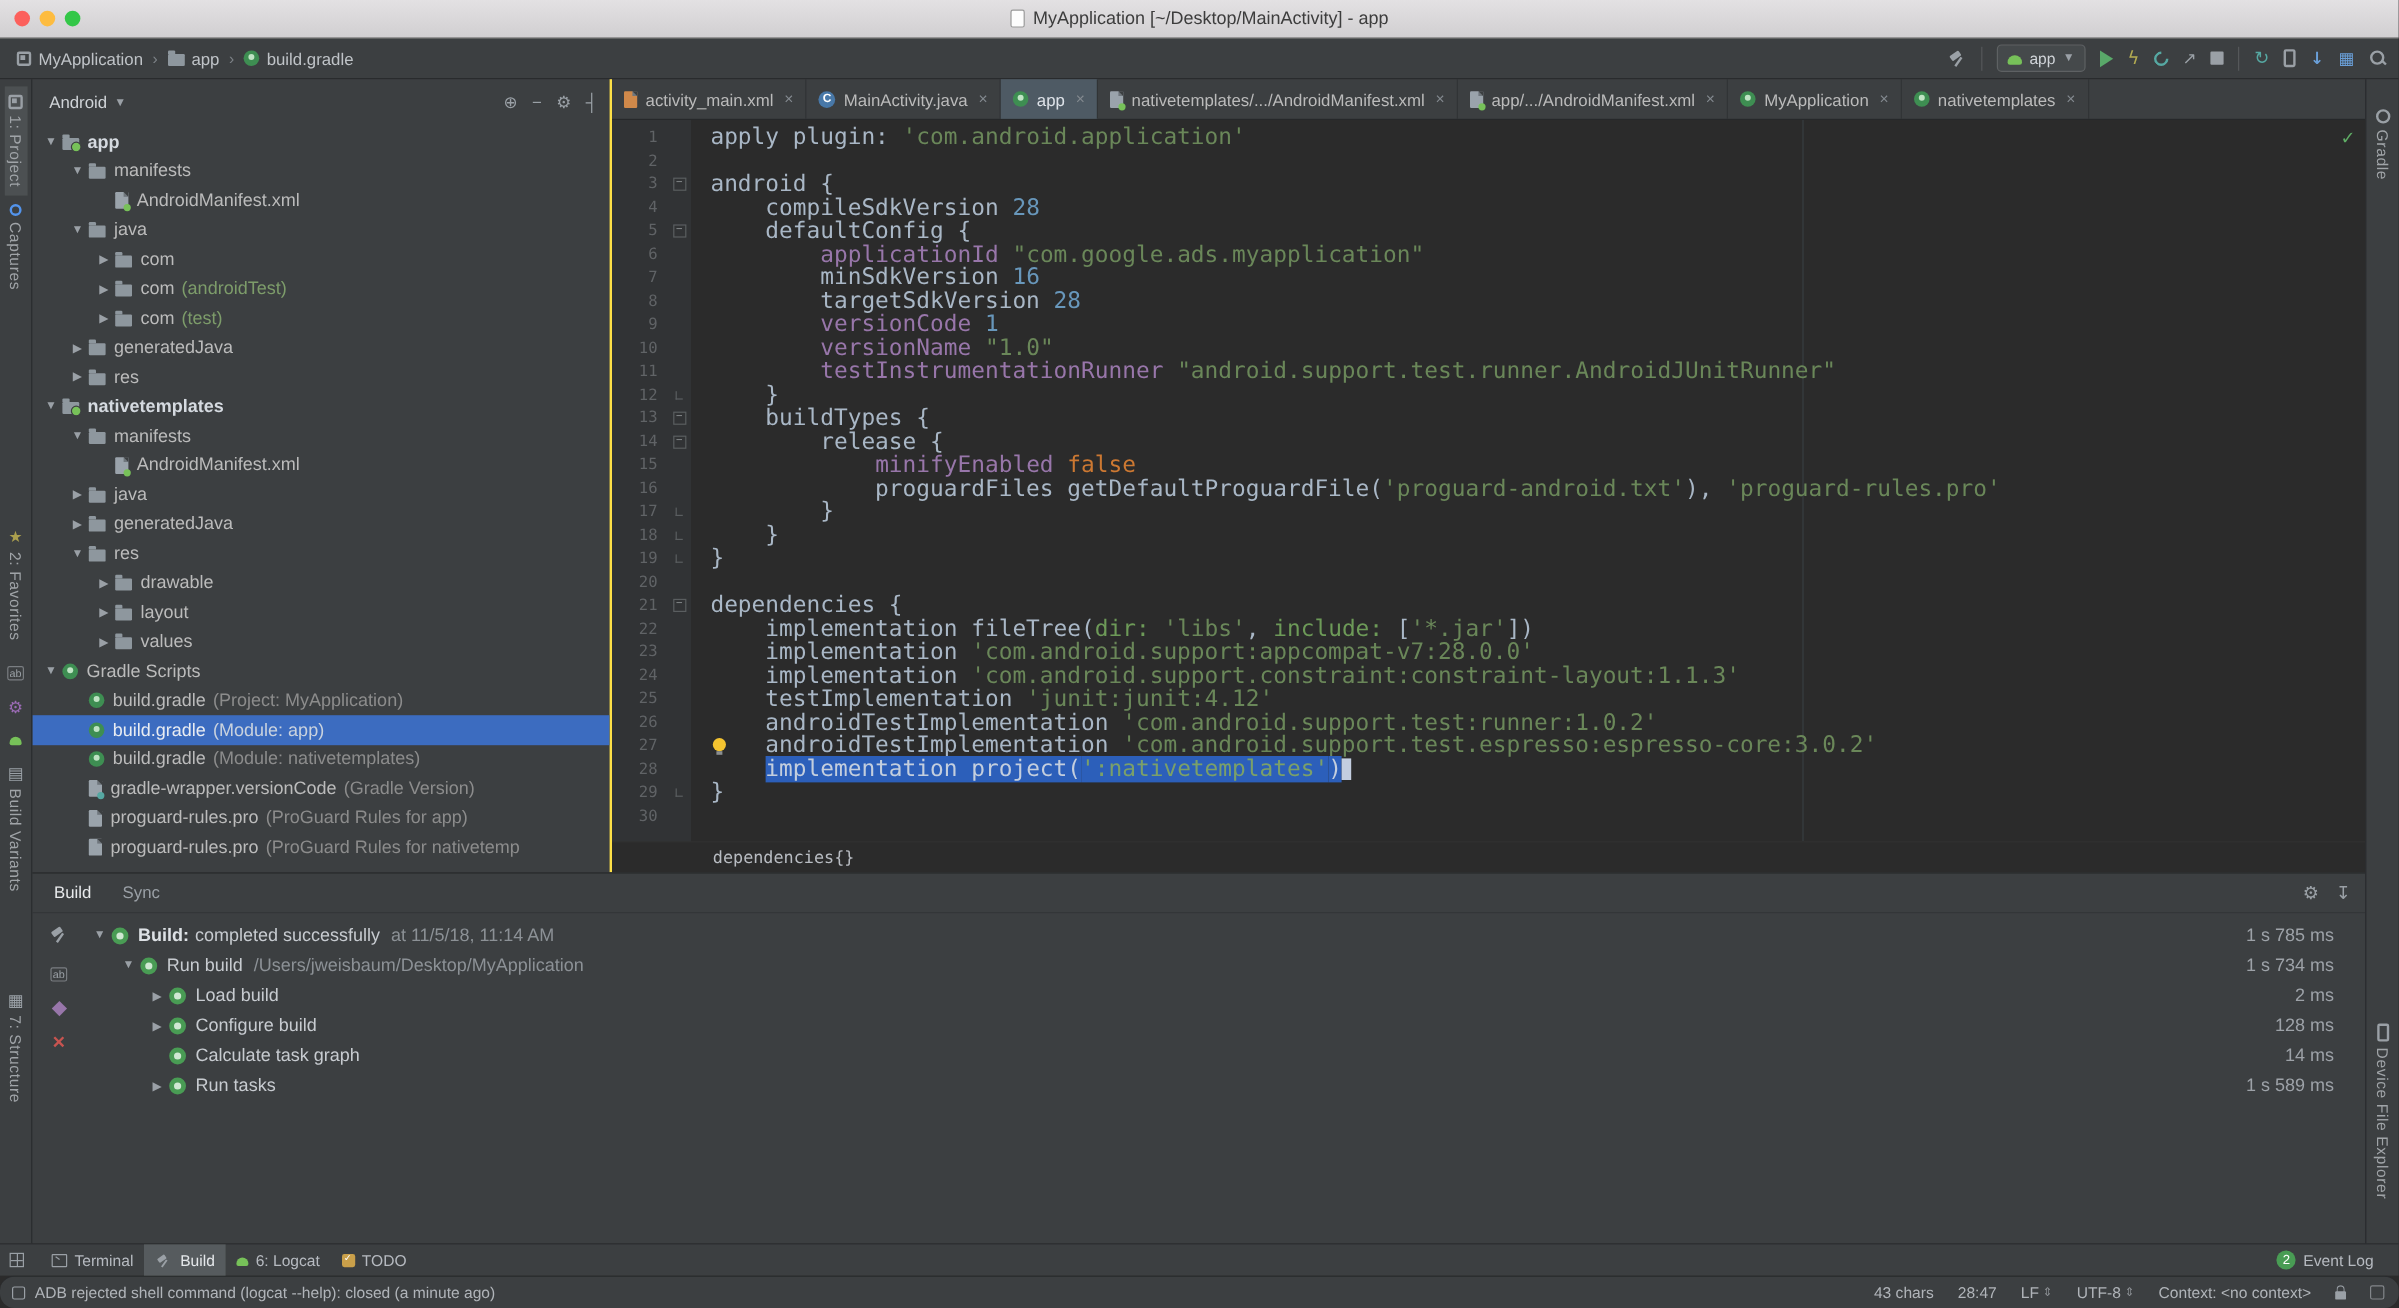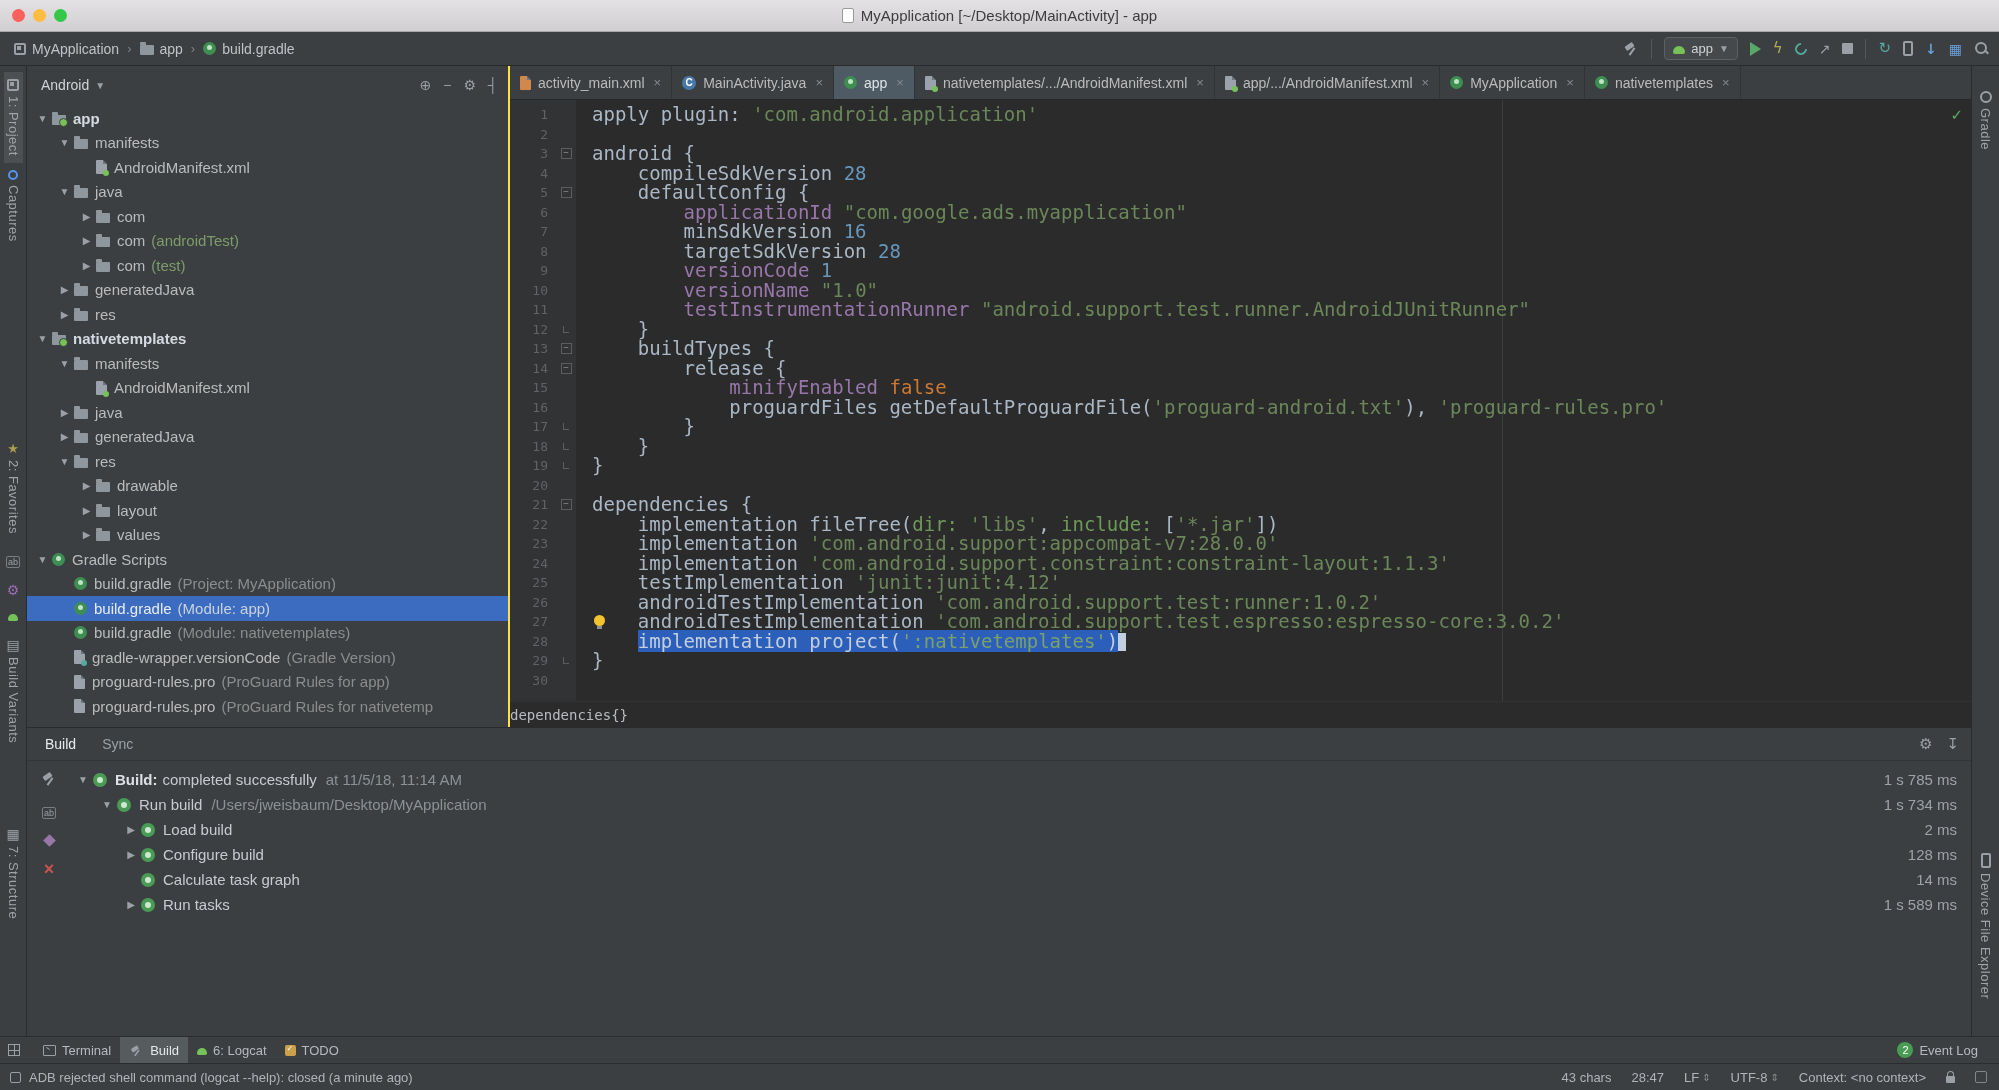--- a/index.html
+++ b/index.html
@@ -112,59 +112,59 @@
   .ct { white-space:pre; font-size:19px; line-height:19.5px; padding-left:16px; }
   .t-d { color:#a9b7c6; } .t-s { color:#6a8759; } .t-n { color:#6897bb; }
   .t-k { color:#cc7832; } .t-p { color:#9876aa; } .t-np { color:#6d9a58; }
   .t-seld { color:#c3cede; background:#2c5fba; }
   .t-sels { color:#7ba069; background:#2c5fba;margin-top:21px; }
   .t-caret { display:inline-block; width:8px; height:18px; background:#c3cee0; vertical-align:middle; }
   .bulb { position:absolute; left:84px; top:3px; width:11px; height:11px; border-radius:50%; background:#f4c430; }
   .bulb::after { content:""; position:absolute; left:3px; bottom:-3px; width:5px; height:3px; background:#8a8e90; }
   #margin-line { position:absolute; left:992px; top:0; bottom:0; width:1px; background:#383e41; }
   #inspect-ok { position:absolute; right:8px; top:6px; color:#5fad65; font-size:15px; font-family:"DejaVu Sans", sans-serif; }
-  #editor-crumb { height:26px; border-top:1px solid #323232; display:flex; align-items:center; 
+  #editor-crumb { height:26px; border-top:1px solid #323232; display:flex; align-items:center; padding-left:84px;
                   font-family:"DejaVu Sans Mono", monospace; font-size:14px; color:#b8bcc2; background:#2b2b2b; }
 
   
   #build-panel { height:309px; background:#3c3f41; border-top:1px solid #282a2c; display:flex; flex-direction:column; }
   #build-header { height:33px; display:flex; align-items:center; padding:0 12px 0 18px; border-bottom:1px solid #333638; }
   .btab { font-size:14px; margin-right:26px; color:#9aa0a6; cursor:default; }
   .btab.active { color:#e8eaec; }
   #build-header-icons { margin-left:auto; display:flex; gap:14px; color:#9aa0a6; font-size:15px; }
   #build-body { flex:1; display:flex; }
   #build-toolbar { width:44px; display:flex; flex-direction:column; align-items:center; gap:16px; padding-top:10px; }
   .bt-redx::before { content:"×"; color:#c75450; font-size:18px; font-weight:bold; line-height:14px; }
   .bt-purple { width:9px; height:9px; background:#9876aa; transform:rotate(45deg); }
   #build-rows { flex:1; padding-top:6px; position:relative; }
   .brow { height:25px; display:flex; align-items:center; font-size:15px; color:#bbbbbb; position:relative; white-space:nowrap; }
   .brow .tree-arrow { width:20px; }
   .brow .ic { margin-right:8px; }
   .b-bold { font-weight:bold; color:#dde1e5; margin-right:5px; }
   .b-label { color:#c7cbd0; }
   .b-note { color:#8c9196; margin-left:9px; }
-  .b-time { position:absolute; right:14px; color:#9da2a8; }
+  .b-time { position:absolute; right:26px; color:#9da2a8; }
   .i-buildcircle { width:14px; height:14px; border-radius:50%; background:#499c54; }
   .i-buildcircle::after { content:""; position:absolute; left:4px; top:4px; width:6px; height:6px; border-radius:50%; background:#cfe8d2; }
 
   
   #bottom-bar { height:27px; background:#3c3f41; border-top:1px solid #292b2d; display:flex; align-items:center; padding:0 12px 0 8px; font-size:13px; }
   .switcher { width:12px; height:12px; border:1px solid #9aa0a6; margin-right:14px; background:linear-gradient(#9aa0a6,#9aa0a6) 50% 0/1px 100% no-repeat, linear-gradient(#9aa0a6,#9aa0a6) 0 60%/100% 1px no-repeat; }
   .bb-item { display:flex; align-items:center; gap:6px; height:100%; padding:0 9px; color:#b6bac0; cursor:default; }
   .bb-item.active { background:#565b5e; color:#e4e7ea; }
   .b-terminal { width:13px; height:11px; border:1px solid #9aa0a6; border-radius:1px; }
   .b-terminal::before { content:""; position:absolute; left:2px; top:2px; width:4px; height:1px; background:#9aa0a6; transform:rotate(35deg); }
   .i-hammer.small { transform:scale(.8); }
   .b-todo { width:11px; height:11px; background:#caa04a; border-radius:2px; }
   .b-todo::before { content:"✓"; position:absolute; left:2px; top:-1px; color:#fff; font-size:8px; }
   #bb-right { margin-left:auto; display:flex; align-items:center; gap:7px; color:#b6bac0; }
   .badge-circle { width:16px; height:16px; border-radius:50%; background:#499c54; color:#fff; font-size:11px; text-align:center; line-height:16px; }
 
   
-  #status-bar { height:27px; background:#3c3f41; border-top:1px solid #292b2d; display:flex; align-items:center; padding:0 12px 0 10px; font-size:13px; color:#b0b4b9; }
+  #status-bar { height:27px; background:#3c3f41; border-top:1px solid #292b2d; display:flex; align-items:center; padding:0 12px 0 10px; font-size:13px; color:#b0b4b9;border-radius:12px; }
   #status-msg { display:flex; align-items:center; gap:8px; }
   .msg-icon { width:11px; height:11px; border:1px solid #9aa0a6; border-radius:2px; }
   #status-right { margin-left:auto; display:flex; align-items:center; gap:20px; }
   .st-item { display:flex; align-items:center; gap:3px; }
   .chev { color:#8a8e92; font-size:10px; }
   .lock { width:9px; height:7px; background:#9aa0a6; border-radius:1px; margin-top:4px; }
   .lock::before { content:""; position:absolute; left:1px; top:-5px; width:5px; height:5px; border:1.5px solid #9aa0a6; border-bottom:none; border-radius:4px 4px 0 0; }
   .indicator { width:12px; height:12px; border:1px solid #82868a; border-radius:2px; }
 </style>
 </head>

